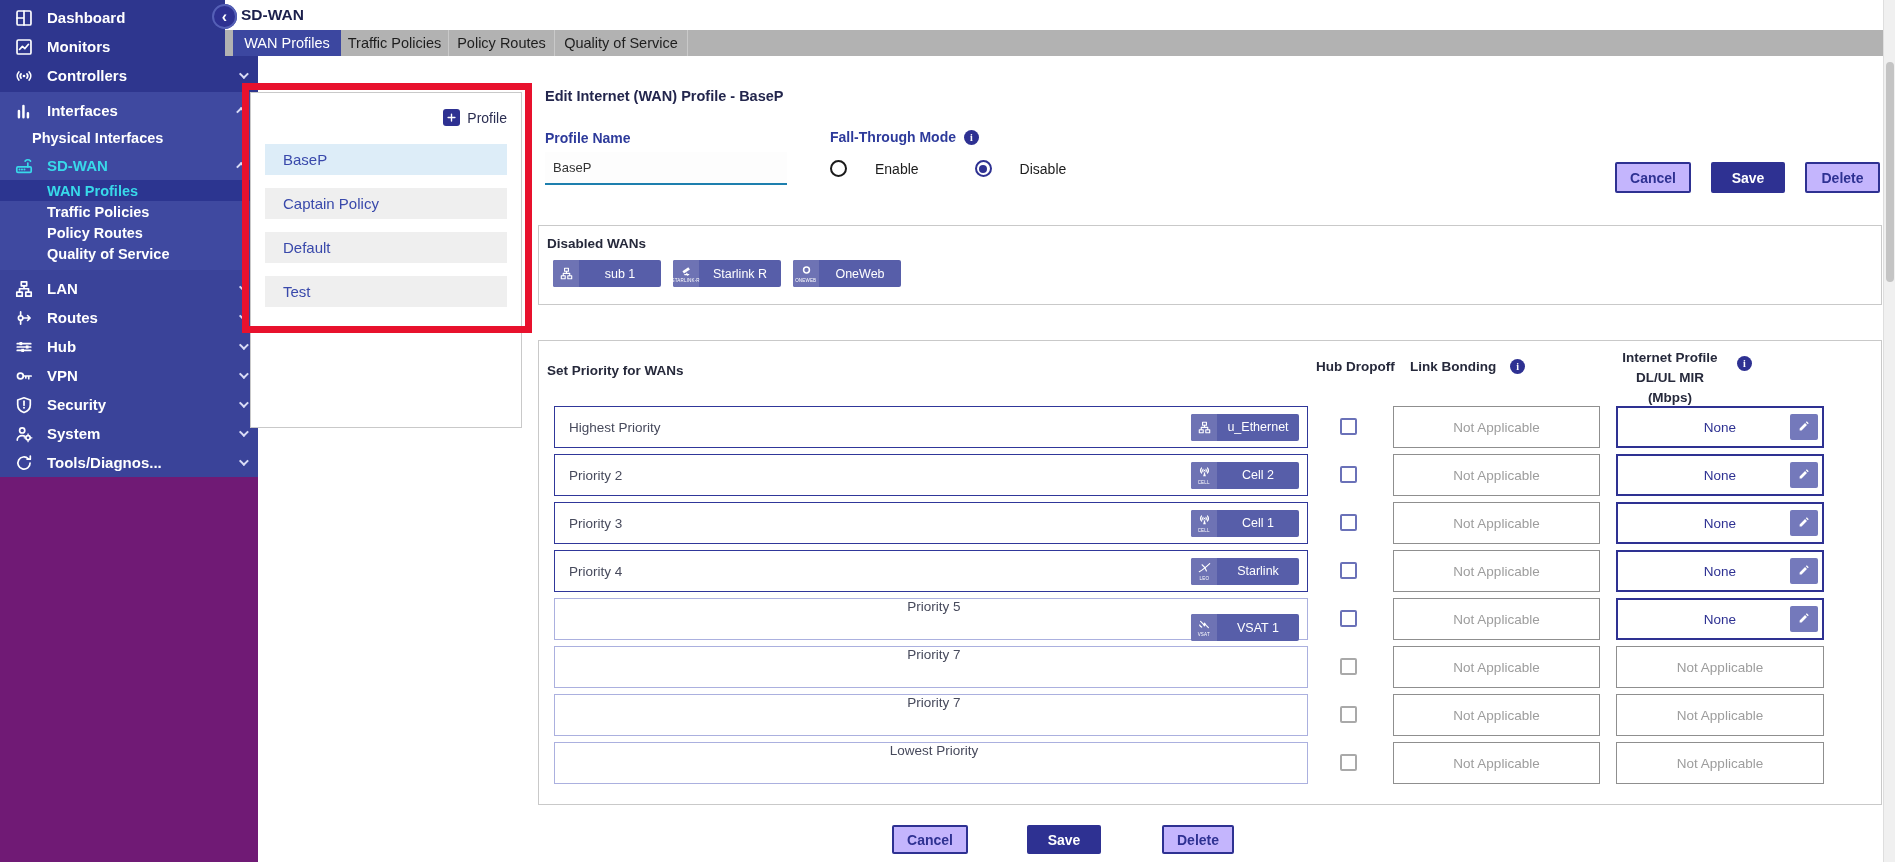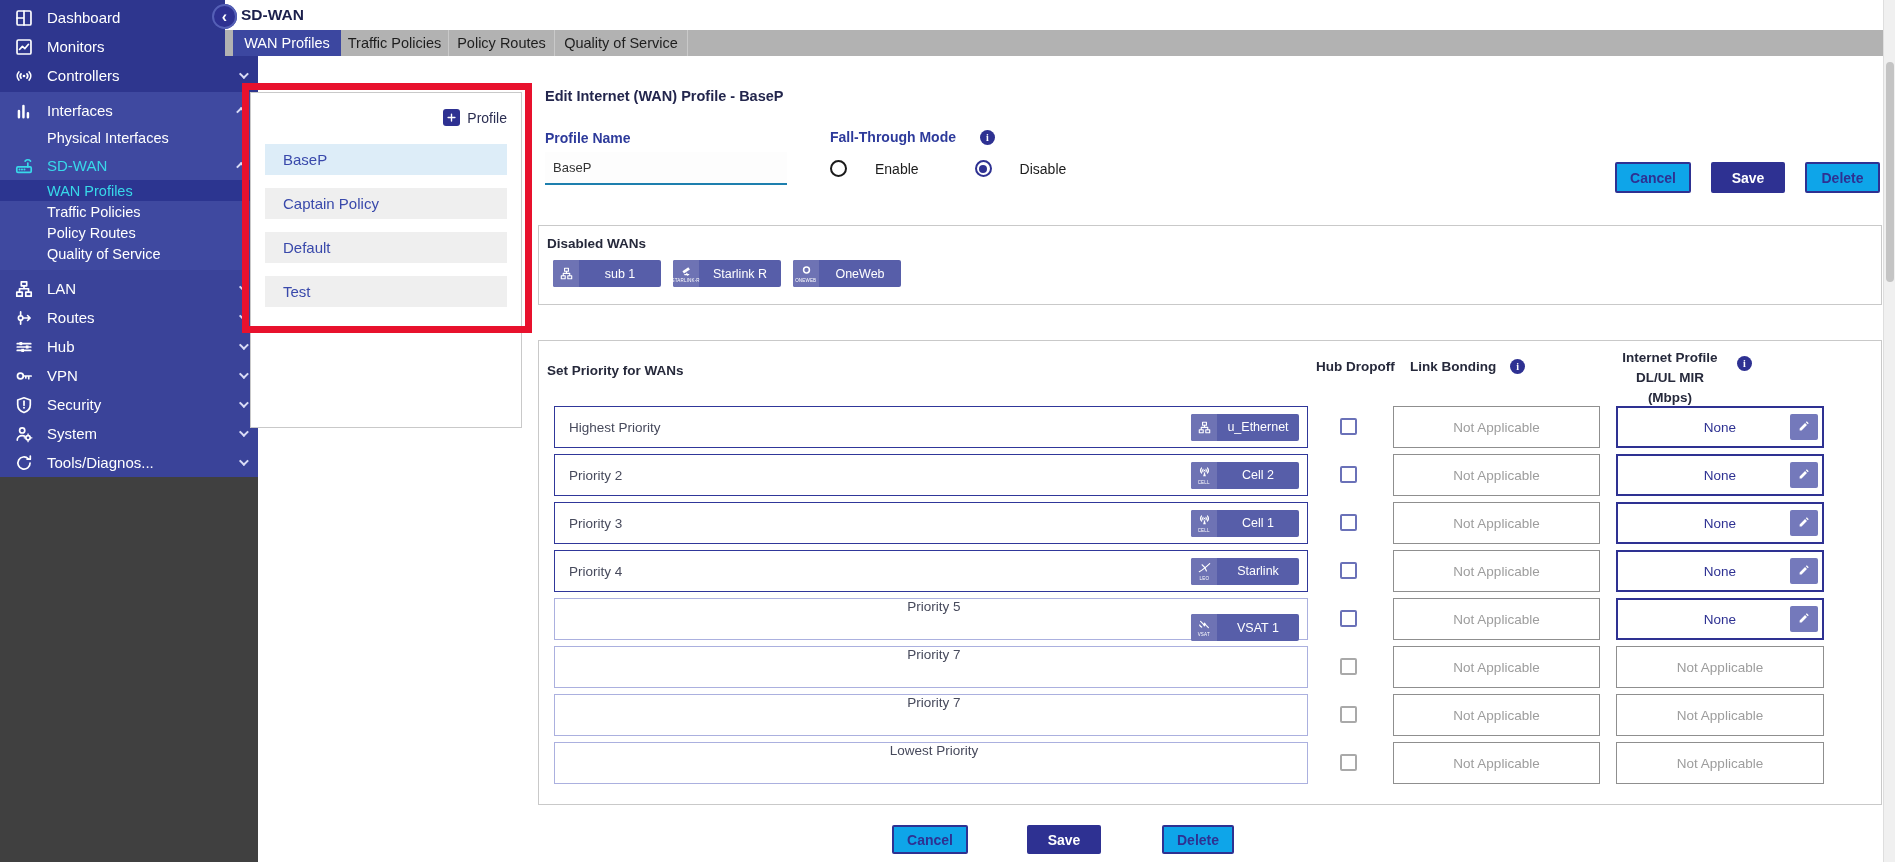--- a/index.html
+++ b/index.html
@@ -1,28 +1,28 @@
 <!DOCTYPE html>
 <html><head>
 <meta charset="utf-8">
 <style>
   * { margin:0; padding:0; box-sizing:border-box; }
   html,body { width:1895px; height:862px; font-family:"Liberation Sans",sans-serif; background:#fff; }
   #app { position:relative; width:1895px; height:862px; overflow:hidden; background:#fff; }
 
   
-  #sidebar { position:absolute; left:0; top:0; width:258px; height:862px; background:#404040; z-index:2; }
+  #sidebar { position:absolute; left:0; top:0; width:258px; height:862px; background:#701a75; z-index:2;font-weight:bold; }
   .sb-section { width:100%; }
   .sb-top { background:#2e368e; padding-top:3px; padding-bottom:2px; }
   .sb-interfaces { background:#3f49a0; padding-top:4px; padding-bottom:6px; }
   .sb-bottom { background:#3a4399; padding-top:4px; }
   .sb-item { display:flex; align-items:center; height:29px; padding:0 12px 0 14px; color:#fff; font-size:15px; cursor:pointer; white-space:nowrap; }
   .sb-item .ic { width:20px; height:20px; margin-right:13px; display:flex; align-items:center; justify-content:center; flex:none; }
   .sb-item .ic svg { width:18px; height:18px; stroke:currentColor; fill:none; stroke-width:1.5; stroke-linecap:round; stroke-linejoin:round; }
-  .sb-item.sub  { padding-left:47px; height:26px; font-size:14.5px; }
+  .sb-item.sub  { padding-left:32px; height:26px; font-size:14.5px; }
   .sb-item.sub2 { padding-left:47px; height:21px; font-size:14.5px; }
   .sb-item.accent { color:#38d9ea; }
   .sb-item.selected { background:#2c3590; color:#38d9ea; }
   .chev { margin-left:auto; width:7px; height:7px; border-right:2px solid #d9dcf6; border-bottom:2px solid #d9dcf6; transform:rotate(45deg) translateY(-2px); flex:none; }
   .chev.up { transform:rotate(-135deg) translateY(-2px); }
 
   
   #topbar { position:absolute; left:225px; top:0; width:1670px; height:30px; background:#fff; z-index:3; }
   #collapse-btn { position:absolute; left:-13px; top:4px; width:25px; height:25px; border-radius:50%; background:#2e3192; color:#fff; display:flex; align-items:center; justify-content:center; font-size:16px; font-weight:700; box-shadow:0 0 0 2px #5560b6 inset; cursor:pointer; }
   #page-title { position:absolute; left:16px; top:6px; font-size:15.5px; font-weight:700; color:#1b1f4b; }
@@ -40,30 +40,30 @@
   #profile-add-btn .plabel { font-size:14px; color:#2b2e52; }
   .pitem { height:31px; margin:0 14px 13px 14px; background:#efefef; color:#3949ab; font-size:15px; display:flex; align-items:center; padding-left:18px; cursor:pointer; }
   .pitem.selected { background:#ddedf8; }
   #annotation-box { position:absolute; left:242px; top:83px; width:290px; height:250px; border:7px solid #e8112d; z-index:4; pointer-events:none; }
 
   
   #form-title { position:absolute; left:545px; top:88px; font-size:14.5px; font-weight:700; color:#23264d; }
   .flabel { font-weight:700; font-size:14px; color:#2d3a9b; }
   #pn-label { position:absolute; left:545px; top:130px; }
   #pn-input { position:absolute; left:545px; top:152px; width:242px; height:33px; border:none; border-bottom:2px solid #1d7fae; background:#fdfdfd; font-size:13px; color:#333; padding:0 8px; outline:none; font-family:"Liberation Sans",sans-serif; }
-  #ft-label-row { position:absolute; left:830px; top:129px; display:flex; align-items:center; gap:24px; }
+  #ft-label-row { position:absolute; left:830px; top:129px; display:flex; align-items:center; gap:8px; }
   #ft-radios { position:absolute; left:830px; top:160px; display:flex; align-items:center; gap:28px; }
   .radio { width:17px; height:17px; border-radius:50%; flex:none; cursor:pointer; }
   .radio.off { border:2px solid #1a1a1a; }
   .radio.on { border:2px solid #2e3192; position:relative; }
   .radio.on::after { content:""; position:absolute; inset:2.5px; background:#2e3192; border-radius:50%; }
   .rlabel { font-size:14px; color:#1c1c1c; margin-right:28px; }
   .info { width:15px; height:15px; border-radius:50%; background:#2e3192; color:#fff; font-size:10px; font-weight:700; display:inline-flex; align-items:center; justify-content:center; font-family:"Liberation Serif",serif; flex:none; cursor:pointer; }
 
-  .btn { position:absolute; background:#0ea5e9; border:2px solid #2e3192; color:#2e3192; font-weight:700; font-size:14px; display:flex; align-items:center; justify-content:center; border-radius:2px; cursor:pointer; }
+  .btn { position:absolute; background:#c4b5fd; border:2px solid #2e3192; color:#2e3192; font-weight:700; font-size:14px; display:flex; align-items:center; justify-content:center; border-radius:2px; cursor:pointer; }
   .btn.primary { background:#2e3192; color:#fff; }
   #btn-cancel-top { left:1615px; top:162px; width:76px; height:31px; }
   #btn-save-top   { left:1711px; top:162px; width:74px; height:31px; }
   #btn-delete-top { left:1805px; top:162px; width:75px; height:31px; }
   #btn-cancel-bot { left:892px;  top:825px; width:76px; height:29px; }
   #btn-save-bot   { left:1027px; top:825px; width:74px; height:29px; }
   #btn-delete-bot { left:1162px; top:825px; width:72px; height:29px; }
 
   
   .panel { position:absolute; left:538px; width:1344px; background:#fff; border:1px solid #c9c9c9; }

